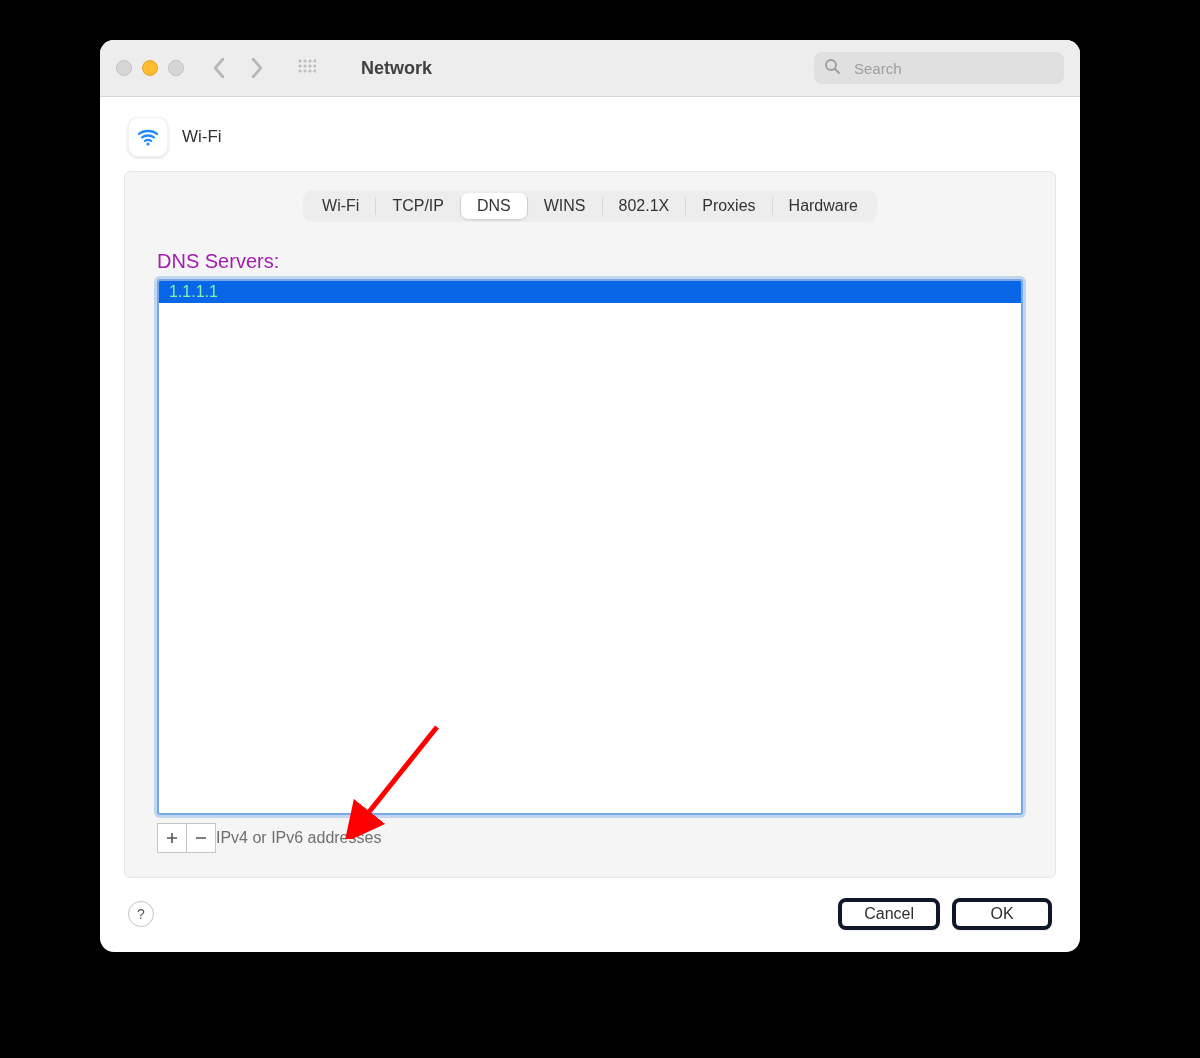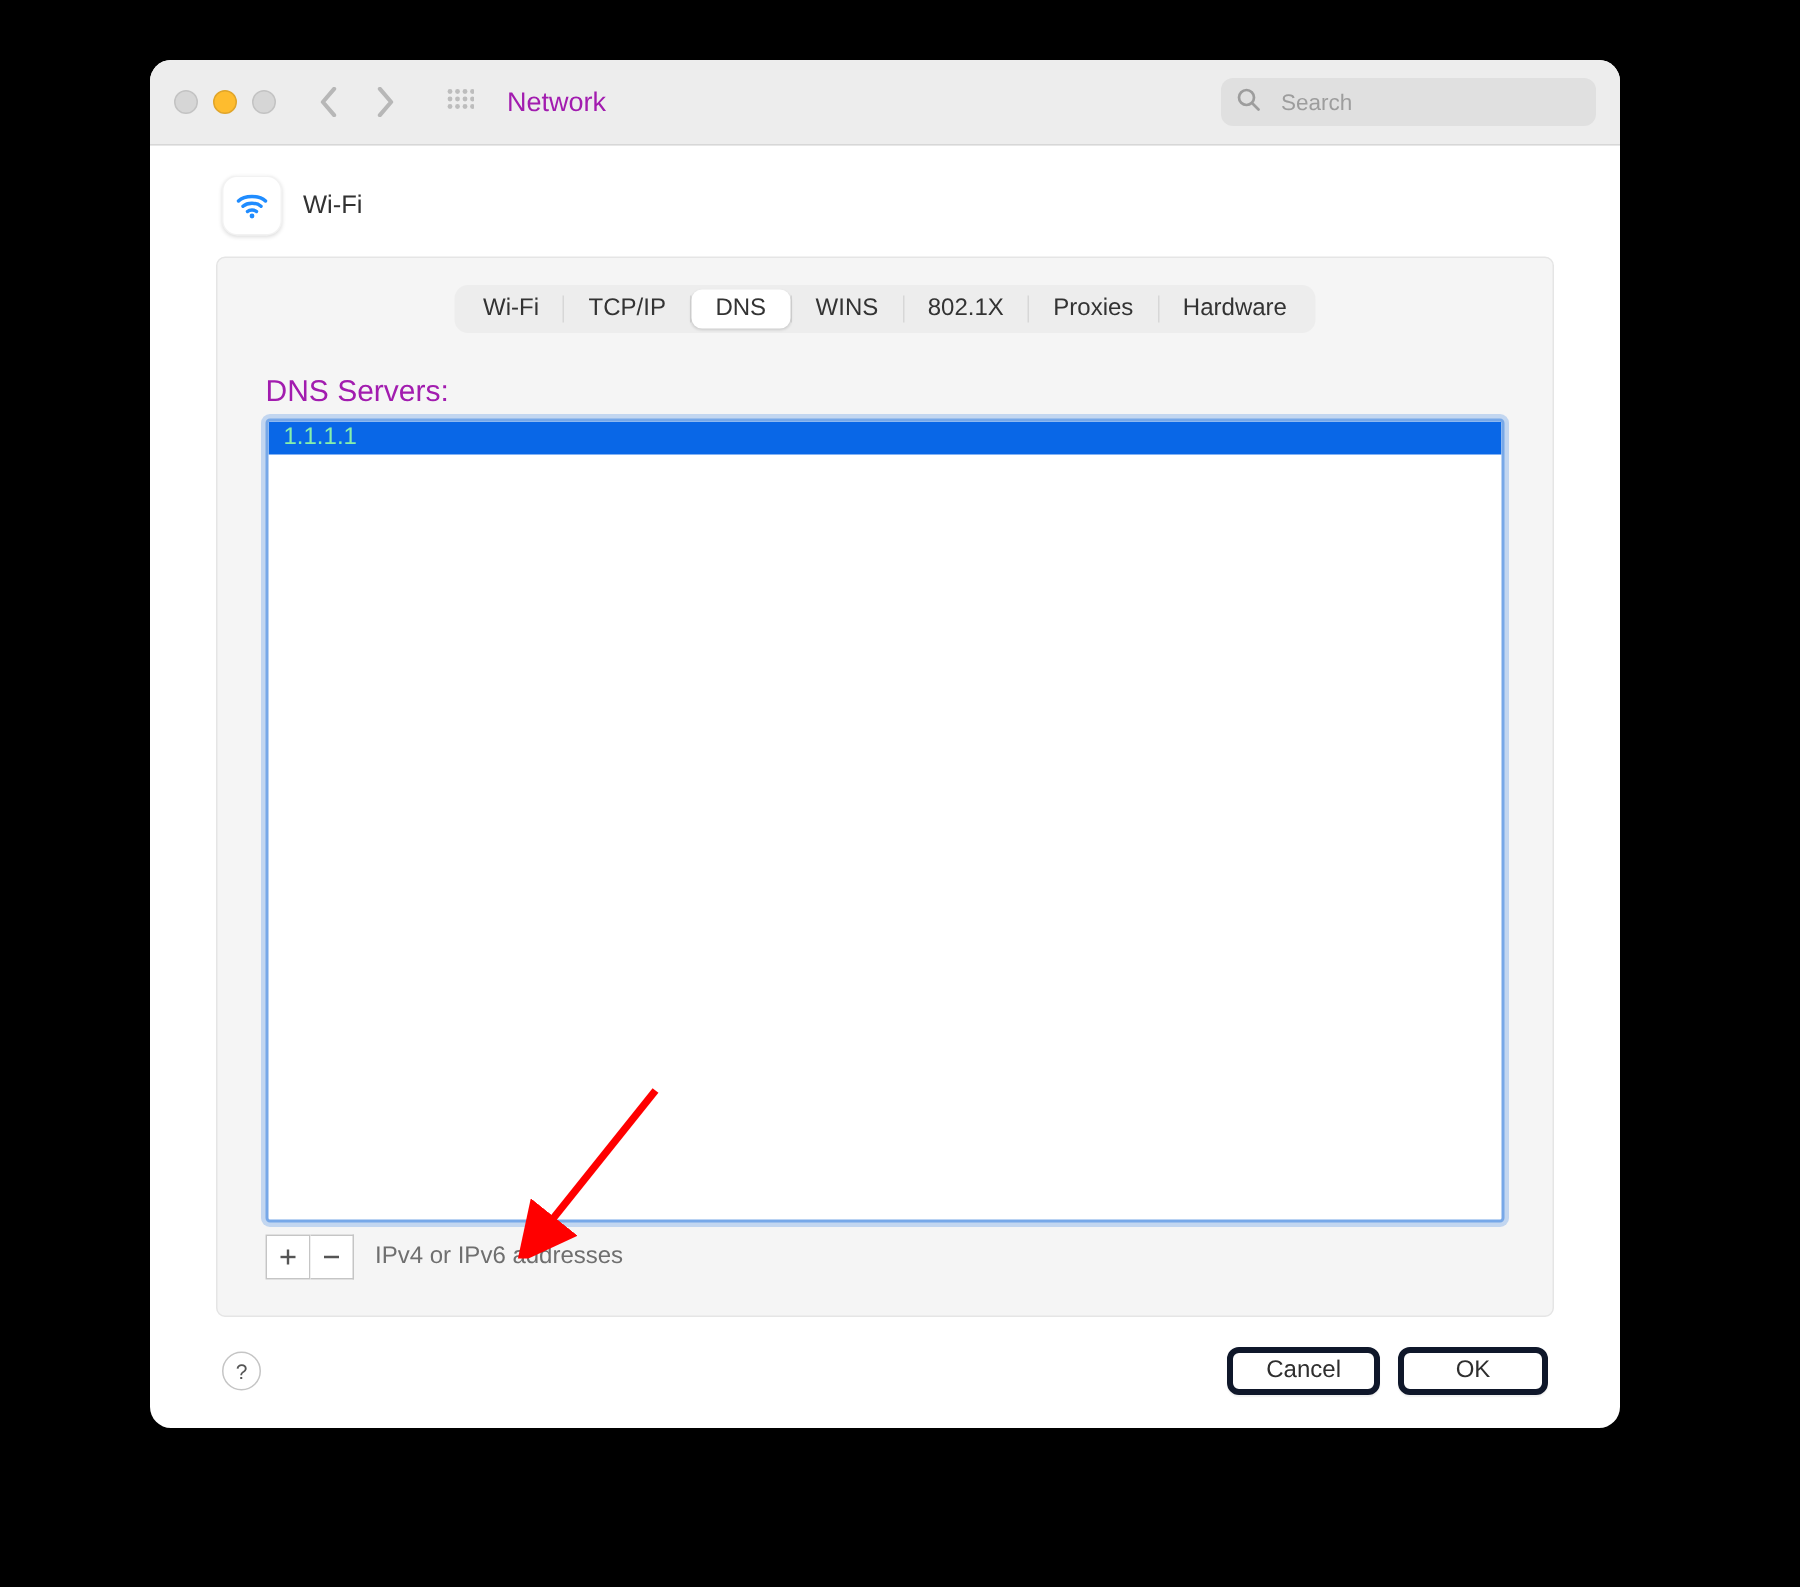--- a/index.html
+++ b/index.html
@@ -56,22 +56,23 @@
     align-items: center;
     margin-left: 10px;
   }
   .nav-arrows svg { width: 14px; height: 20px; display: block; }
 
   .grid-btn { color: #bdbdbd; margin-left: 16px; margin-right: 4px; }
   .grid-btn svg { display: block; }
 
   .title-text {
     font-size: 18px;
-    font-weight: 400;
-    color: #a21caf;
+    font-weight: 700;
+    color: #404040;
+    margin-left: 23px;
   }
 
   .searchbox {
     margin-left: auto;
     display: flex;
     align-items: center;
     gap: 12px;
     background: #e0e0e0;
     border-radius: 8px;
     height: 32px;
@@ -88,21 +89,21 @@
     width: 100%;
     outline: none;
   }
   .searchbox input::placeholder { color: #9d9d9d; }
 
   
   .sheet {
     flex: 1;
     display: flex;
     flex-direction: column;
-    padding: 20px 44px 22px;
+    padding: 20px 24px 22px;
     position: relative;
   }
 
   .wifi-header {
     display: flex;
     align-items: center;
     gap: 14px;
     margin-bottom: 14px;
     padding-left: 4px;
   }
@@ -195,21 +196,20 @@
   }
   .list-row.selected {
     background: #0967e7;
     color: #86efac;
   }
 
   .below-list {
     margin-top: 8px;
     display: flex;
     align-items: center;
-    gap: 14px;
   }
   .btn-pair {
     display: flex;
   }
   .sq-btn {
     width: 28px;
     height: 28px;
     border: 1px solid #c5c5c5;
     background: #fff;
     display: flex;

